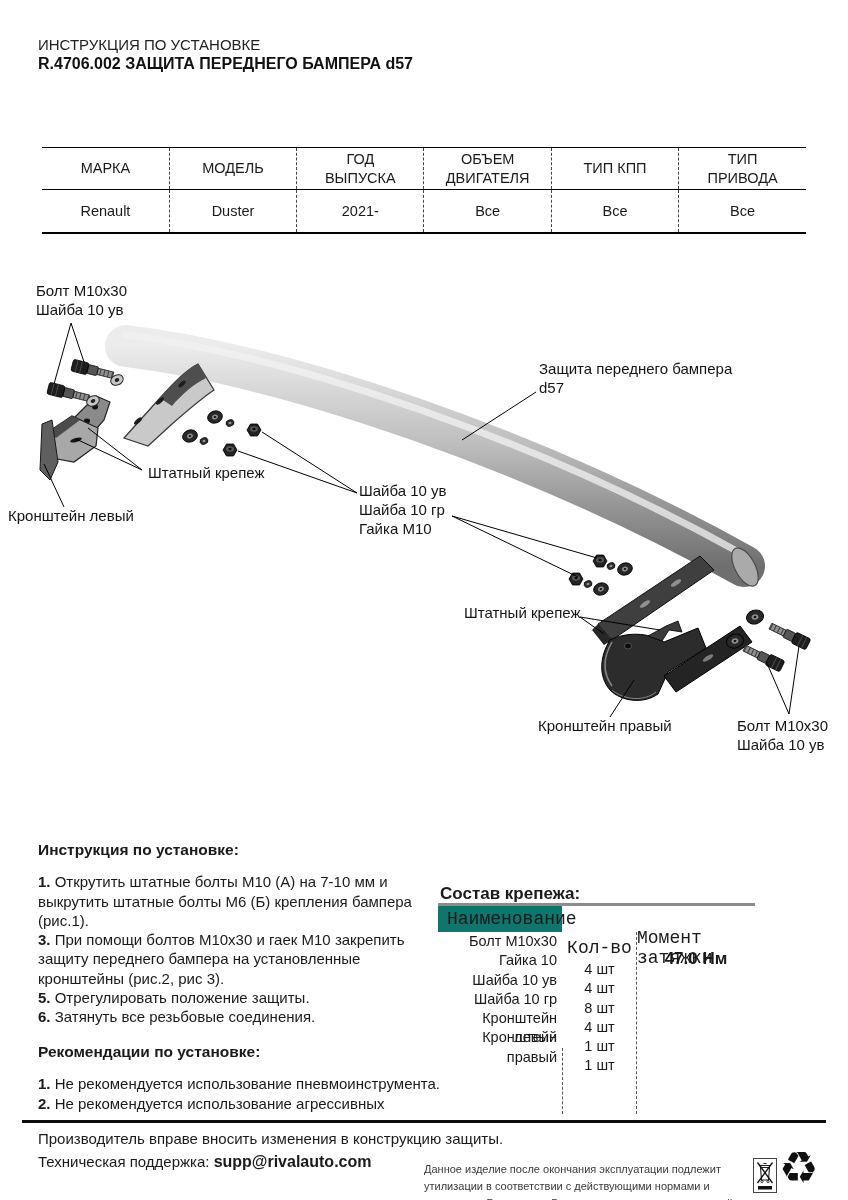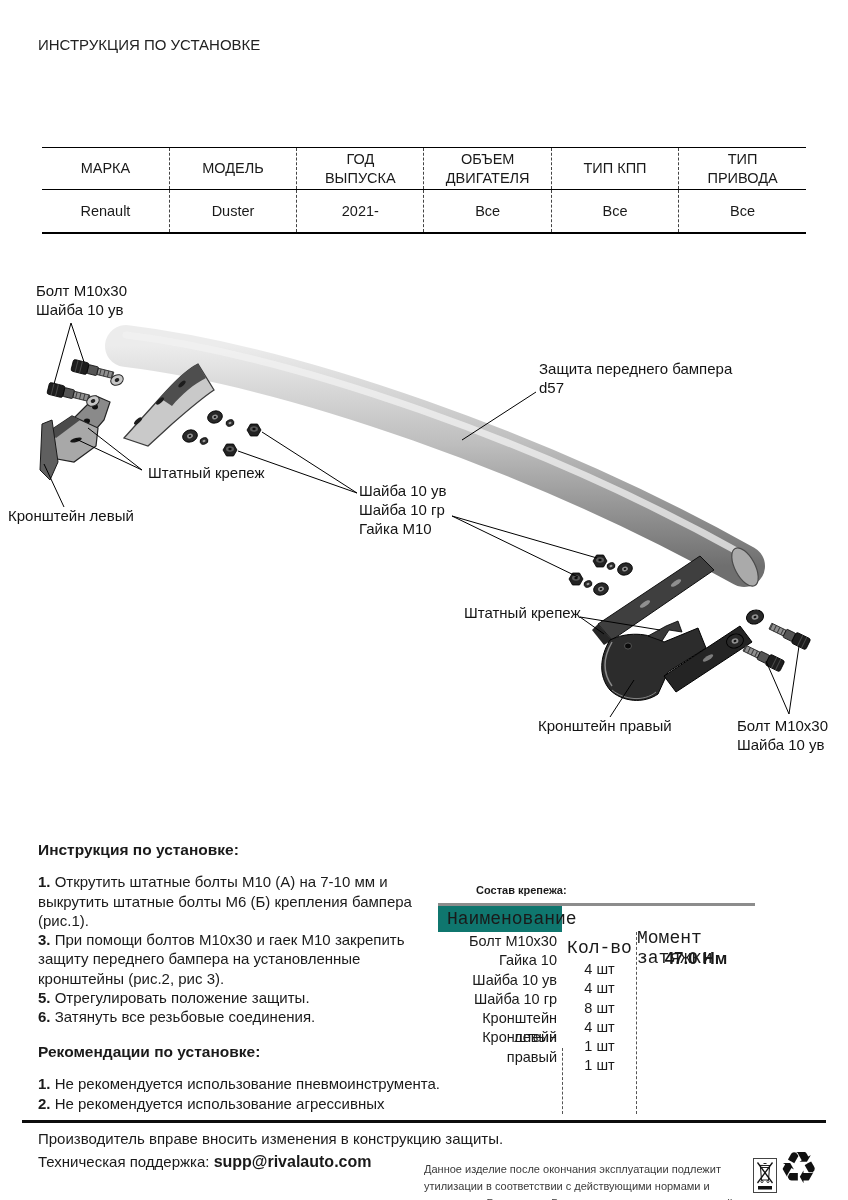--- a/index.html
+++ b/index.html
@@ -23,21 +23,21 @@
   
   .lbl{font-size:15px;line-height:1.27;color:#141414;}
 
   
   .txtcol{left:38px;width:404px;font-size:15px;line-height:19.3px;}
   .txtcol p{margin:0;}
   .h-bold{font-weight:bold;font-size:15.5px;}
   .gap{height:13px;}
 
   
-  .hw-head{left:440px;top:884px;font-weight:bold;font-size:11px;margin-left:36px;}
+  .hw-head{left:440px;top:884px;font-weight:bold;font-size:17px;}
   .hw-table{left:438px;top:903px;width:317px;border-top:3px solid #8c8c8c;
             display:grid;grid-template-columns:124px 74px 119px;
             grid-template-rows:26px repeat(6,19.3px) 66px;}
   .hw-hc{background:#0f766e;font-size:18px;display:flex;align-items:center;font-family:Liberation Mono, monospace;}
   .hw-hc.c1{padding-left:9px;}
   .hw-hc.c2,.hw-hc.c3{justify-content:center;margin-top:42px;}
   .bl{border-left:1px dashed #555;}
   .hw-name{font-size:14.5px;text-align:right;padding-right:5px;line-height:19.3px;}
   .hw-qty{font-size:14.5px;text-align:center;line-height:19.3px;margin-top:28px;}
   .hw-torque{grid-column:3;grid-row:2 / span 7;text-align:center;font-size:17px;padding-top:17px;font-weight:bold;}
@@ -49,20 +49,21 @@
   .fl2 b{font-size:16px;text-align:center;}
   .fineprint{left:424px;top:1161px;width:332px;font-size:11px;line-height:1.55;color:#3a3a3a;}
   .recycle{left:779px;top:1146px;font-size:44px;color:#111;line-height:1;}
 </style>
 </head>
 <body>
 
 <div class="page">
 
   <div class="abs title1">ИНСТРУКЦИЯ ПО УСТАНОВКЕ</div>
+  <div class="abs title2">R.4706.002 ЗАЩИТА ПЕРЕДНЕГО БАМПЕРА d57</div>
 
   <table class="abs vtable">
     <tbody>
         <tr class="vhead">
       <td class="pre">МАРКА</td>
       <td class="pre">МОДЕЛЬ</td>
       <td class="pre">ГОД
 ВЫПУСКА</td>
       <td class="pre">ОБЪЕМ
 ДВИГАТЕЛЯ</td>

